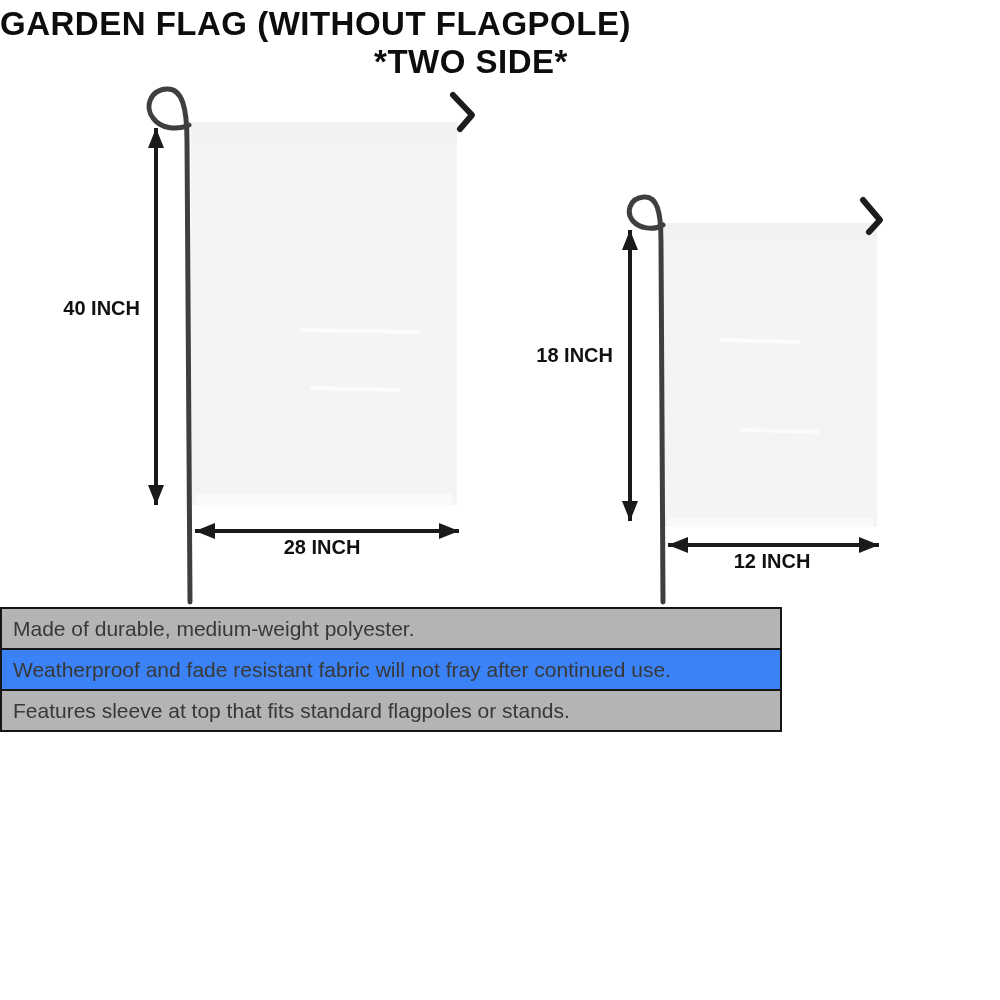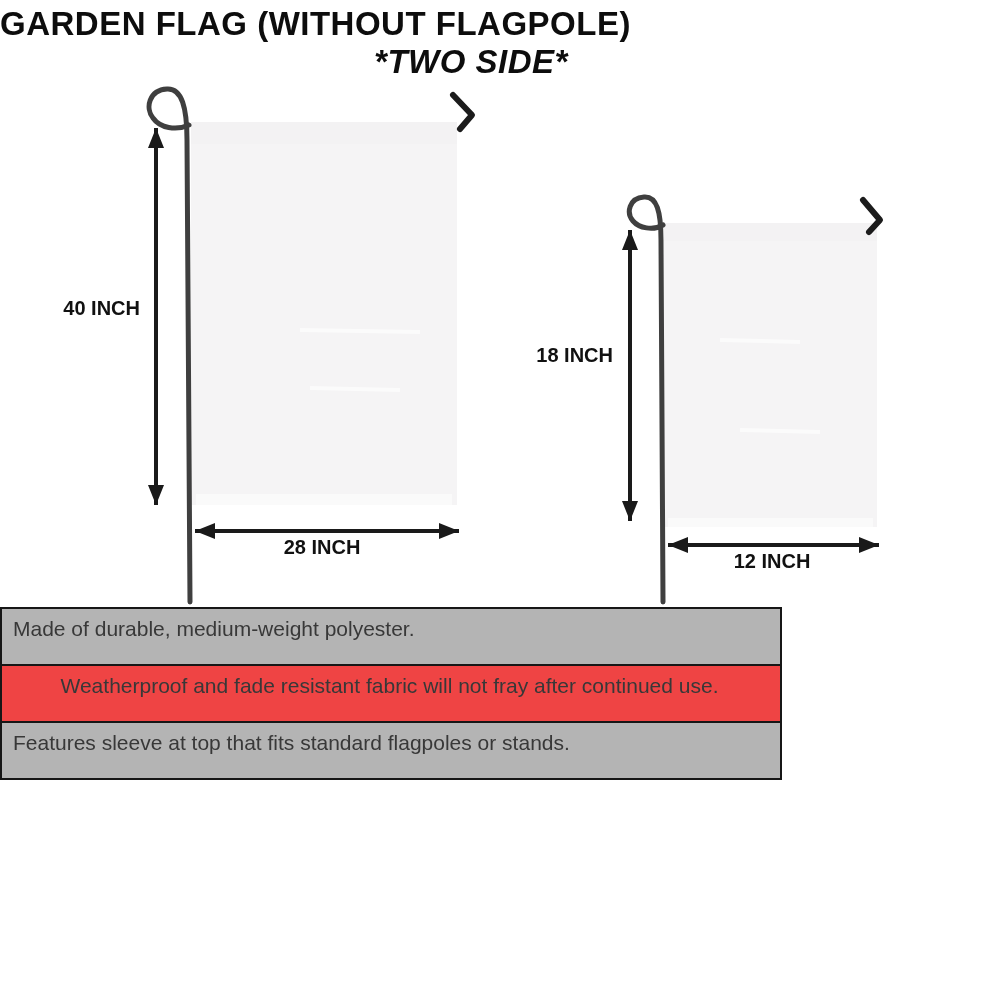--- a/index.html
+++ b/index.html
@@ -34,21 +34,20 @@
     width: 1000px;
     text-align: center;
     font-size: 33px;
     font-weight: bold;
     color: #0d0d0d;
     letter-spacing: 0.5px;
   }
   .title-line2 .shift {
     position: relative;
     left: -29px;
-    font-style: italic;
   }
   svg.diagram {
     position: absolute;
     top: 0;
     left: 0;
     width: 1000px;
     height: 607px;
     display: block;
   }
   svg.diagram text {
@@ -58,33 +57,33 @@
     fill: #111111;
   }
   .features {
     position: absolute;
     top: 607px;
     left: 0;
     width: 782px;
   }
   .feature-row {
     box-sizing: border-box;
-    height: 59px;
+    height: 43px;
     border: 2px solid #161616;
     padding: 7px 14px 0 11px;
     font-size: 21px;
     line-height: 26px;
     color: #383838;
     overflow: hidden;
   }
   .feature-row + .feature-row {
     margin-top: -2px;
   }
   .row-gray { background: #b4b4b4; }
-  .row-white { background: #ef4444; text-align: center; }
+  .row-white { background: #3b82f6; }
 </style>
 </head>
 <body>
 
 <div class="canvas">
 
   <div class="title-line1">GARDEN FLAG (WITHOUT FLAGPOLE)</div>
   <div class="title-line2">
     <span class="shift">*TWO SIDE*</span>
   </div>

